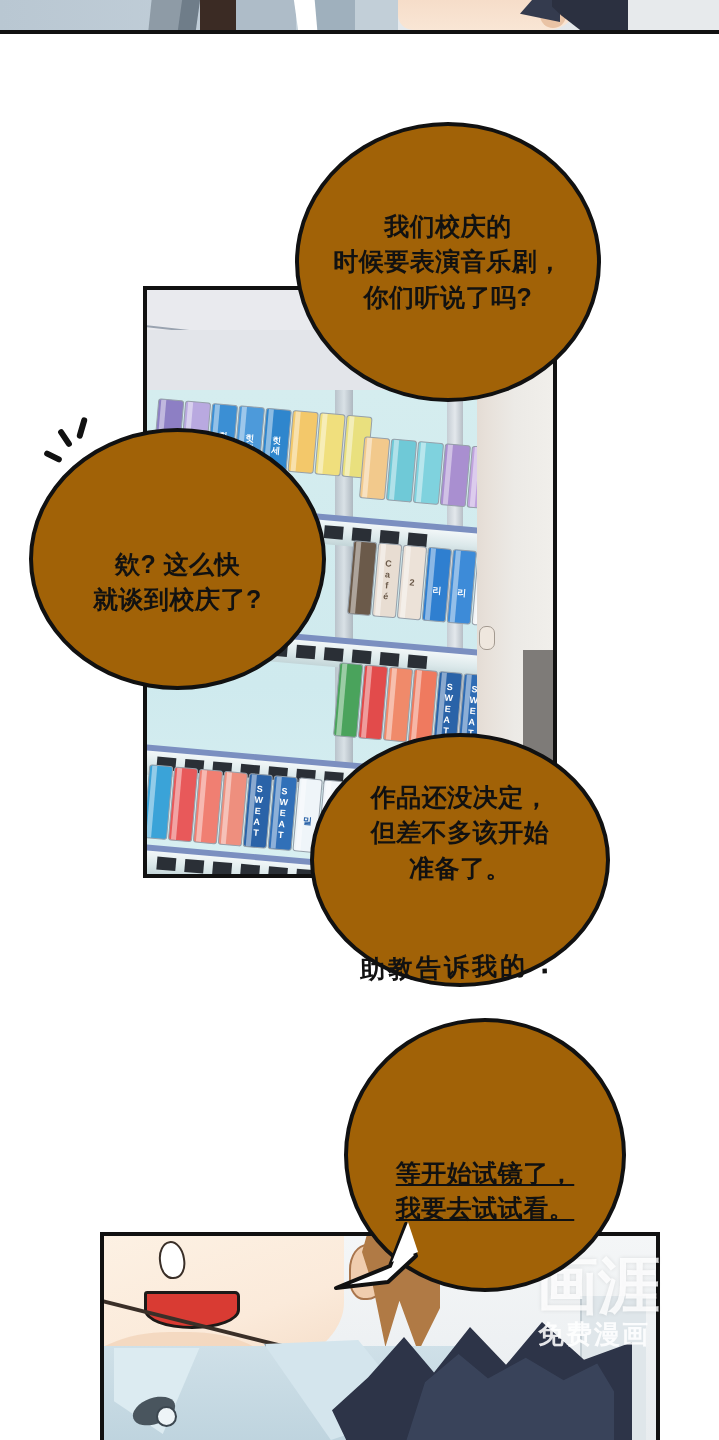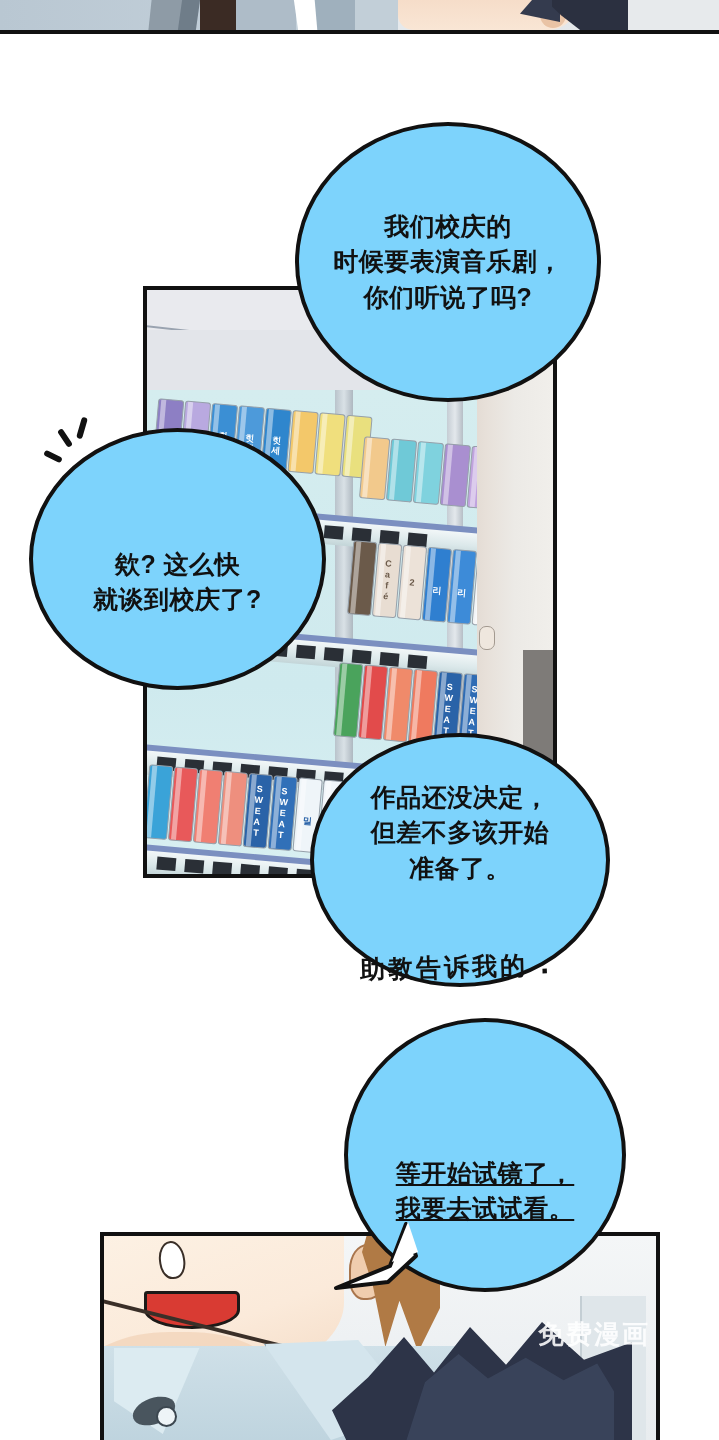--- a/index.html
+++ b/index.html
@@ -117,21 +117,21 @@
 
   
   .wm{position:absolute;left:520px;top:1255px;width:178px;height:96px;pointer-events:none;}
   .wm-big{position:absolute;left:16px;top:0;font-size:62px;font-weight:bold;color:rgba(255,255,255,.82);
     letter-spacing:0px;line-height:62px;filter:blur(.4px);
     text-shadow:0 0 4px rgba(0,0,0,.10);}
   .wm-small{position:absolute;left:18px;top:62px;font-size:26px;font-weight:bold;
     color:rgba(255,255,255,.88);letter-spacing:2px;filter:blur(.3px);}
 
   
-  .bub{position:absolute;background:#7dd3fc;border:4px solid #111111;border-radius:50%;
+  .bub{position:absolute;background:#a16207;border:4px solid #111111;border-radius:50%;
     display:flex;align-items:center;justify-content:center;text-align:center;box-sizing:border-box;}
   .bub .t{color:#111111;font-weight:bold;line-height:1.42;letter-spacing:.5px;white-space:pre-line;}
 
   #bubble-1{left:295px;top:122px;width:306px;height:280px;}
   #bubble-1 .t{font-size:25px;}
   #bubble-2{left:29px;top:428px;width:297px;height:262px;}
   #bubble-2 .t{font-size:25px;padding-top:46px;}
   #bubble-3{left:310px;top:733px;width:300px;height:254px;}
   #bubble-3 .t{font-size:25px;padding-bottom:54px;}
   #bubble-4{left:344px;top:1018px;width:282px;height:274px;}
@@ -349,20 +349,21 @@
     <div class="pb-shirt"></div>
     <div class="pb-collar-l"></div>
     <div class="pb-collar-r"></div>
     <div class="pb-btn-shadow"></div>
     <div class="pb-btn"></div>
     <div class="pb-darkhair"></div>
     <div class="pb-darkhair2"></div>
   </div>
 
   <div class="wm">
+    <div class="wm-big">画涯</div>
     <div class="wm-small">免费漫画</div>
   </div>
 
   <div class="bub" id="bubble-1">
     <div class="t">我们校庆的
 时候要表演音乐剧，
 你们听说了吗?</div>
   </div>
 
   <div class="spark" id="spark-a"></div>

